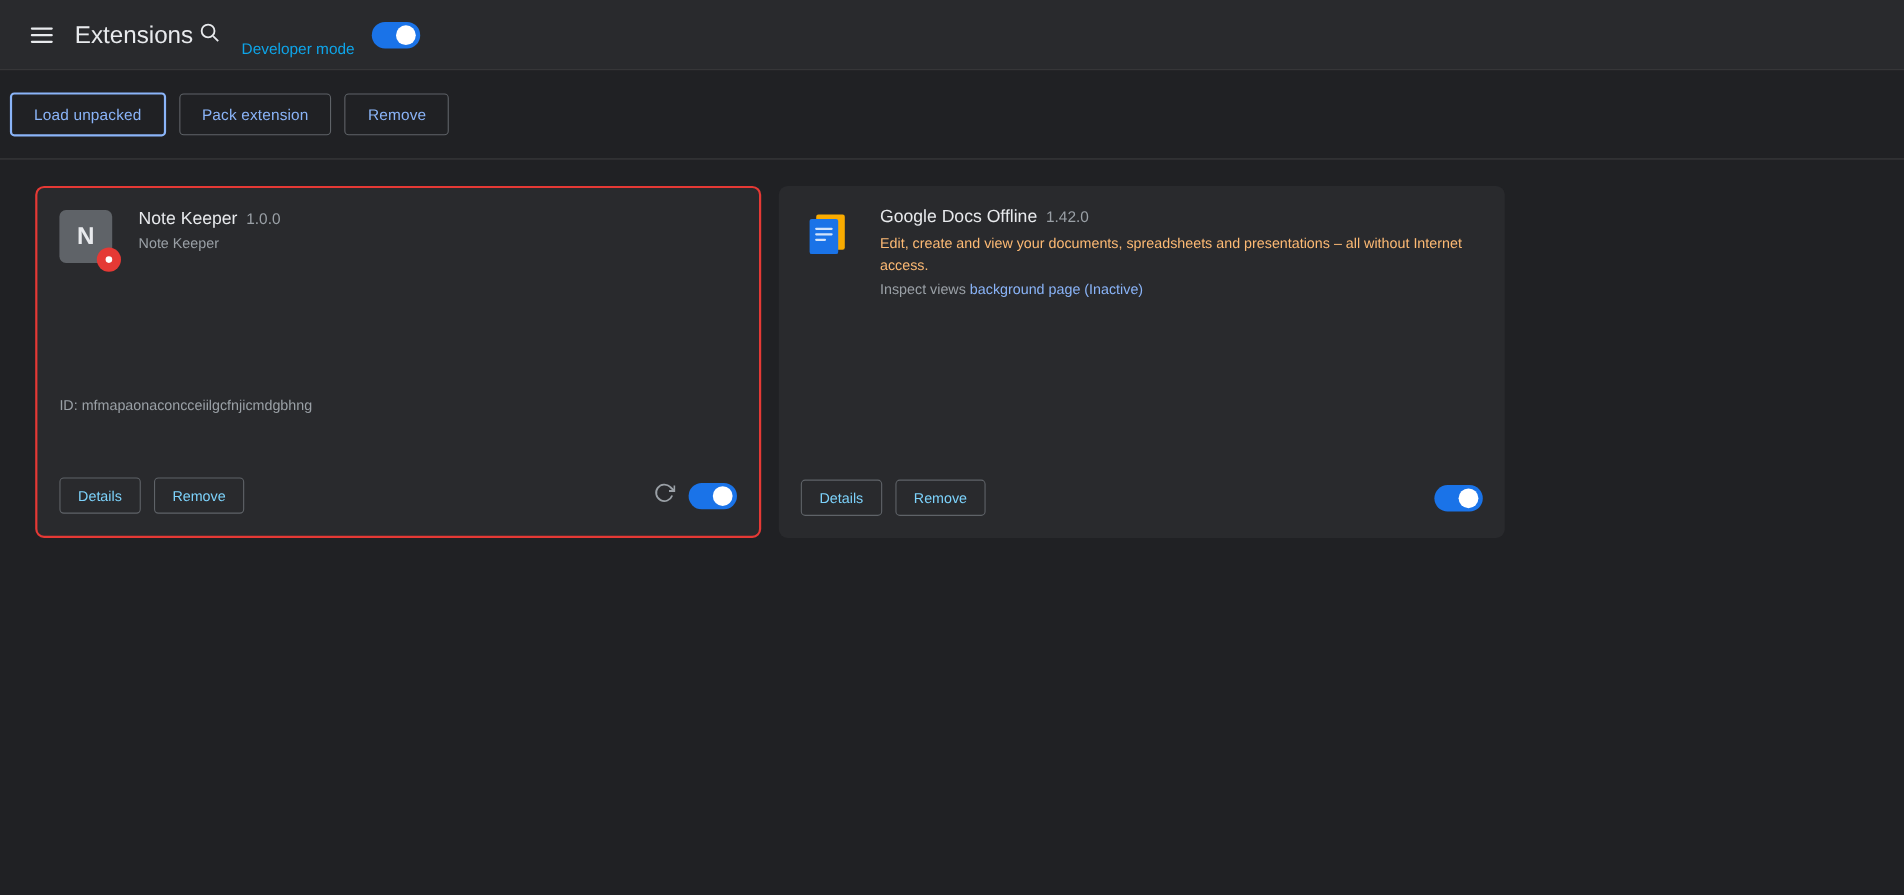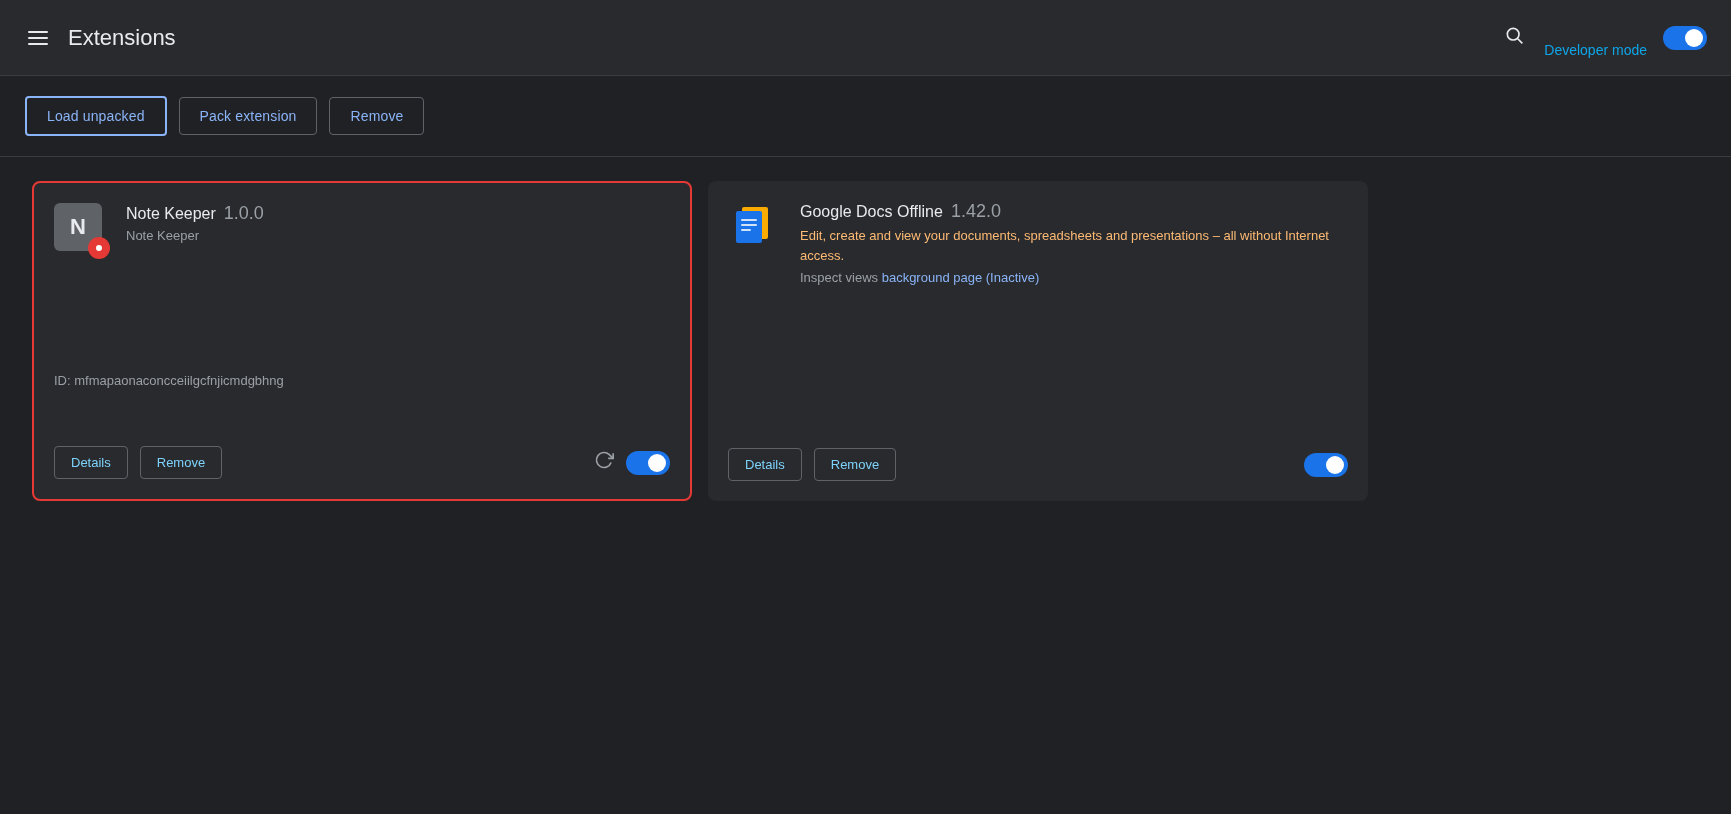--- a/index.html
+++ b/index.html
@@ -10,23 +10,22 @@
       font-family: 'Segoe UI', Arial, sans-serif;
       font-size: 14px;
       min-height: 814px;
       width: 1731px;
     }
 
     
     .header {
       display: flex;
       align-items: center;
-      justify-content: space-between;
       padding: 0 24px;
-      height: 76px;
+      height: 64px;
       background: #292a2d;
       border-bottom: 1px solid #3c3c3e;
     }
 
     .header-left {
       display: flex;
       align-items: center;
       gap: 16px;
     }
 
@@ -106,21 +105,21 @@
       background: #fff;
       border-radius: 50%;
       transition: left 0.2s;
     }
 
     
     .toolbar {
       display: flex;
       align-items: center;
       gap: 12px;
-      padding: 20px 25px;
+      padding: 20px 9px;
       background: #202124;
       border-bottom: 1px solid #3c3c3e;
     }
 
     .toolbar-btn {
       background: transparent;
       border: 1px solid #5f6368;
       border-radius: 4px;
       color: #8ab4f8;
       font-size: 14px;
@@ -211,21 +210,21 @@
       margin-bottom: 4px;
     }
 
     .extension-name {
       font-size: 16px;
       font-weight: 500;
       color: #e8eaed;
     }
 
     .extension-version {
-      font-size: 18px;
+      font-size: 14px;
       color: #9aa0a6;
     }
 
     .extension-subtitle {
       font-size: 13px;
       color: #9aa0a6;
     }
 
     .extension-id {
       font-size: 13px;

